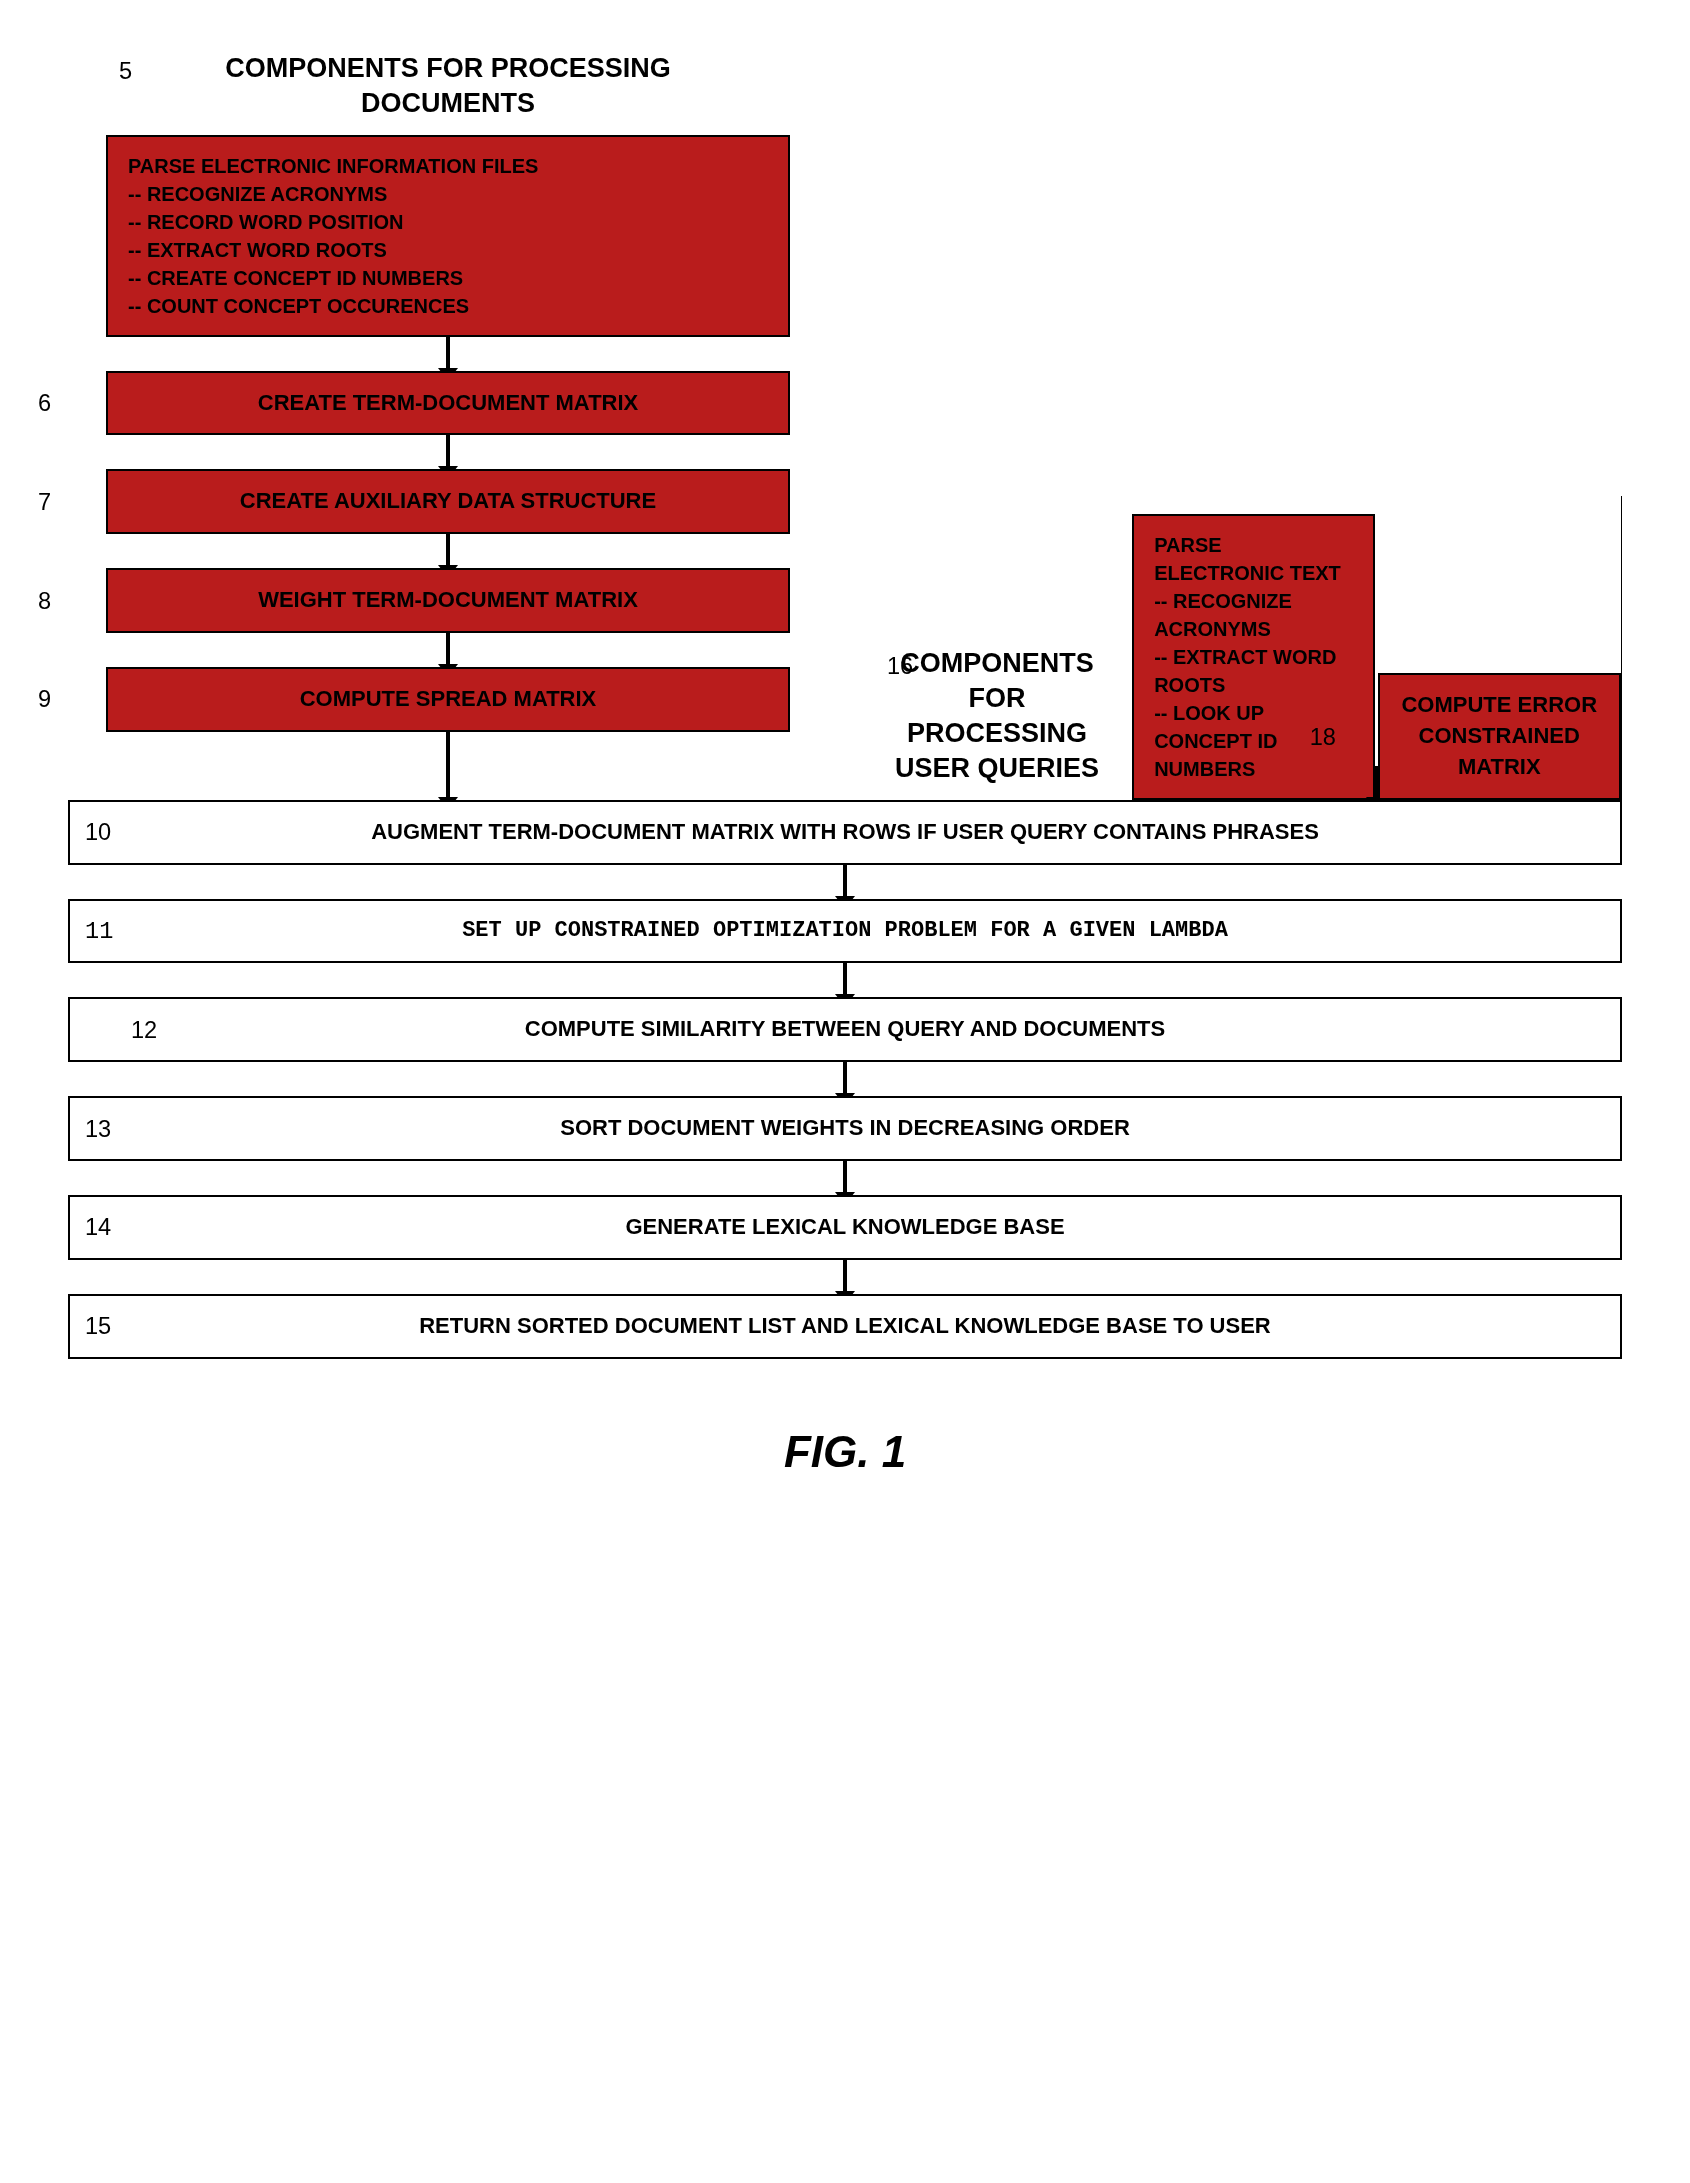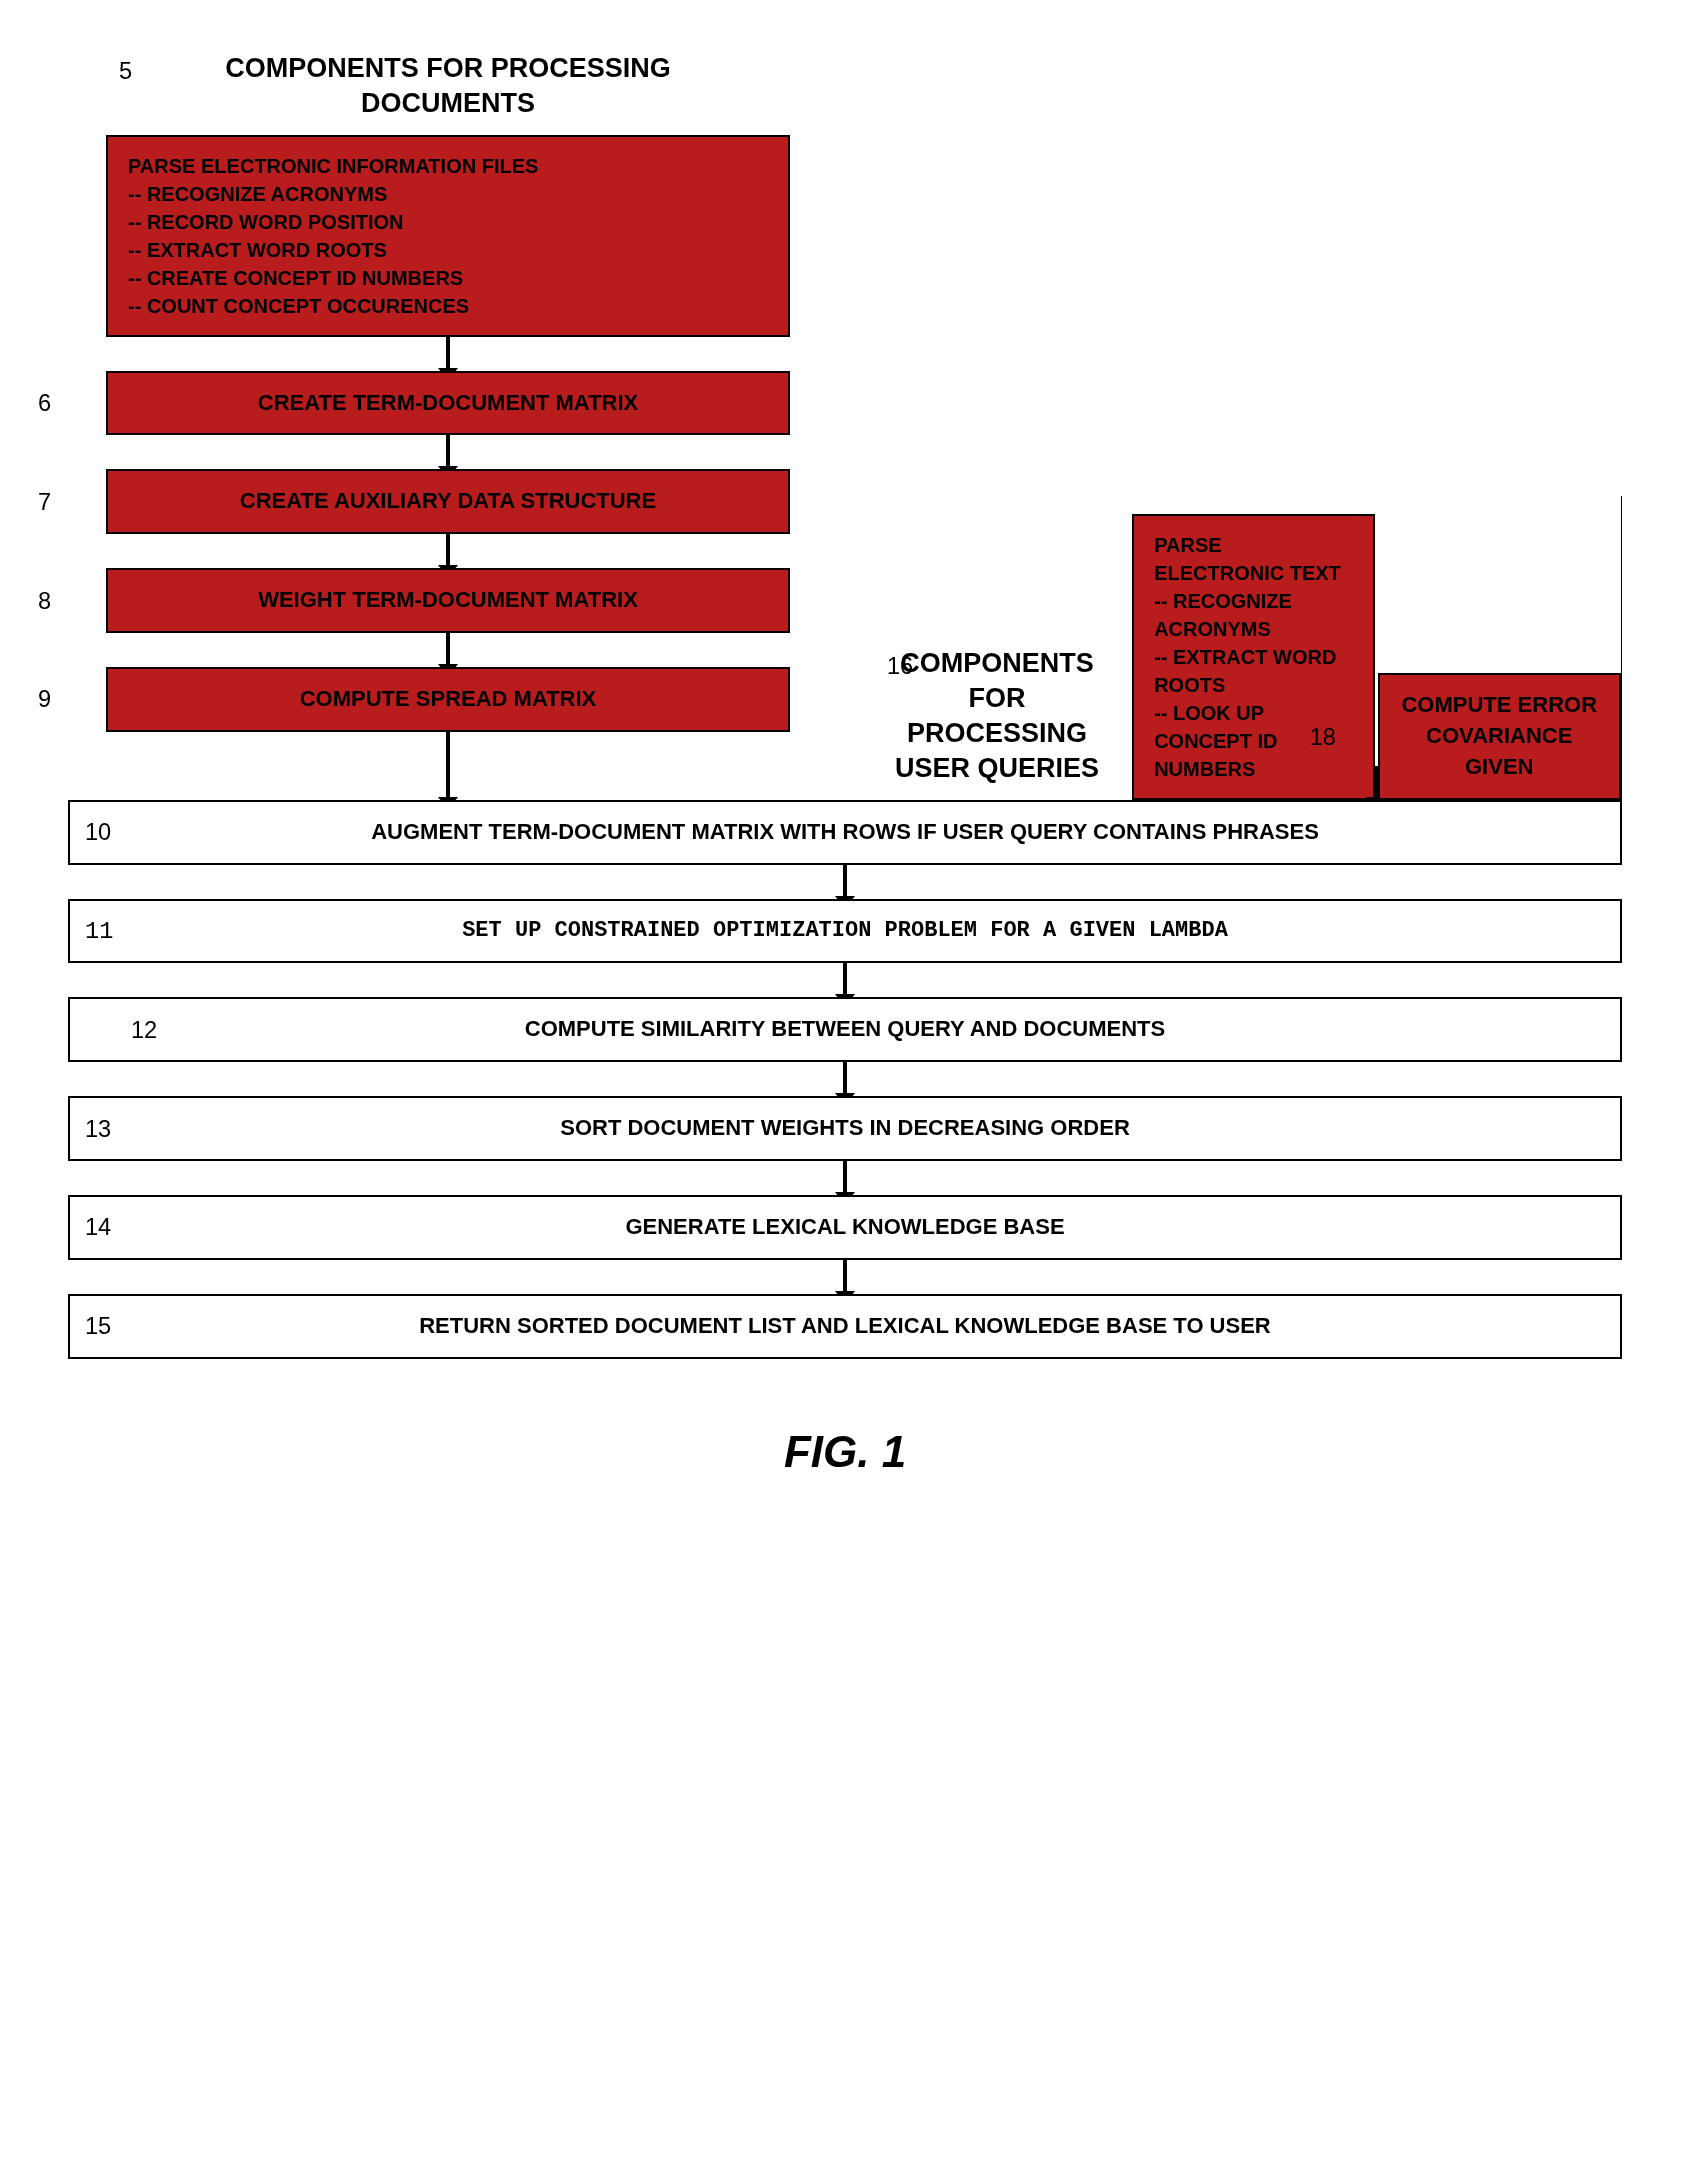--- a/index.html
+++ b/index.html
@@ -173,21 +173,21 @@
         <div class="box" style="text-align:left; font-size:20px;">PARSE ELECTRONIC TEXT<br>-- RECOGNIZE ACRONYMS<br>-- EXTRACT WORD ROOTS<br>-- LOOK UP CONCEPT ID NUMBERS</div>
       </div>
 
       <div class="arrow-down" style="height:34px;"></div>
 
 
       <div class="arrow-down"></div>
 
       <div style="position:relative; width:90%;">
         <span class="step-label">18</span>
-        <div class="box">COMPUTE ERROR COVARIANCE GIVEN</div>
+        <div class="box">COMPUTE ERROR CONSTRAINED MATRIX</div>
       </div>
 
       <div style="width:3.4px; height:304px; background:#000; margin:0 auto;"></div>
     </div>
 
   </div>
 
   <div class="full-width-section">
 
     <div style="position:relative; width:100%; display:flex; justify-content:center; margin-bottom:0;">

